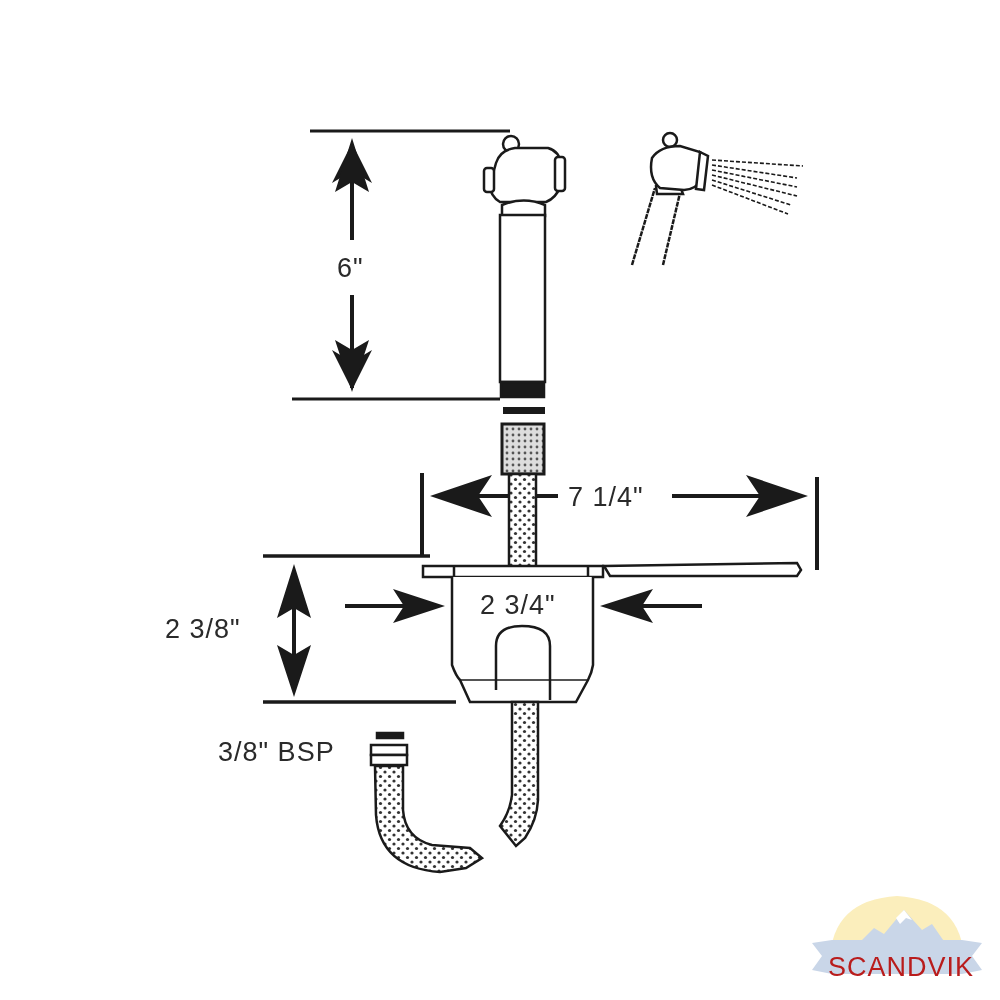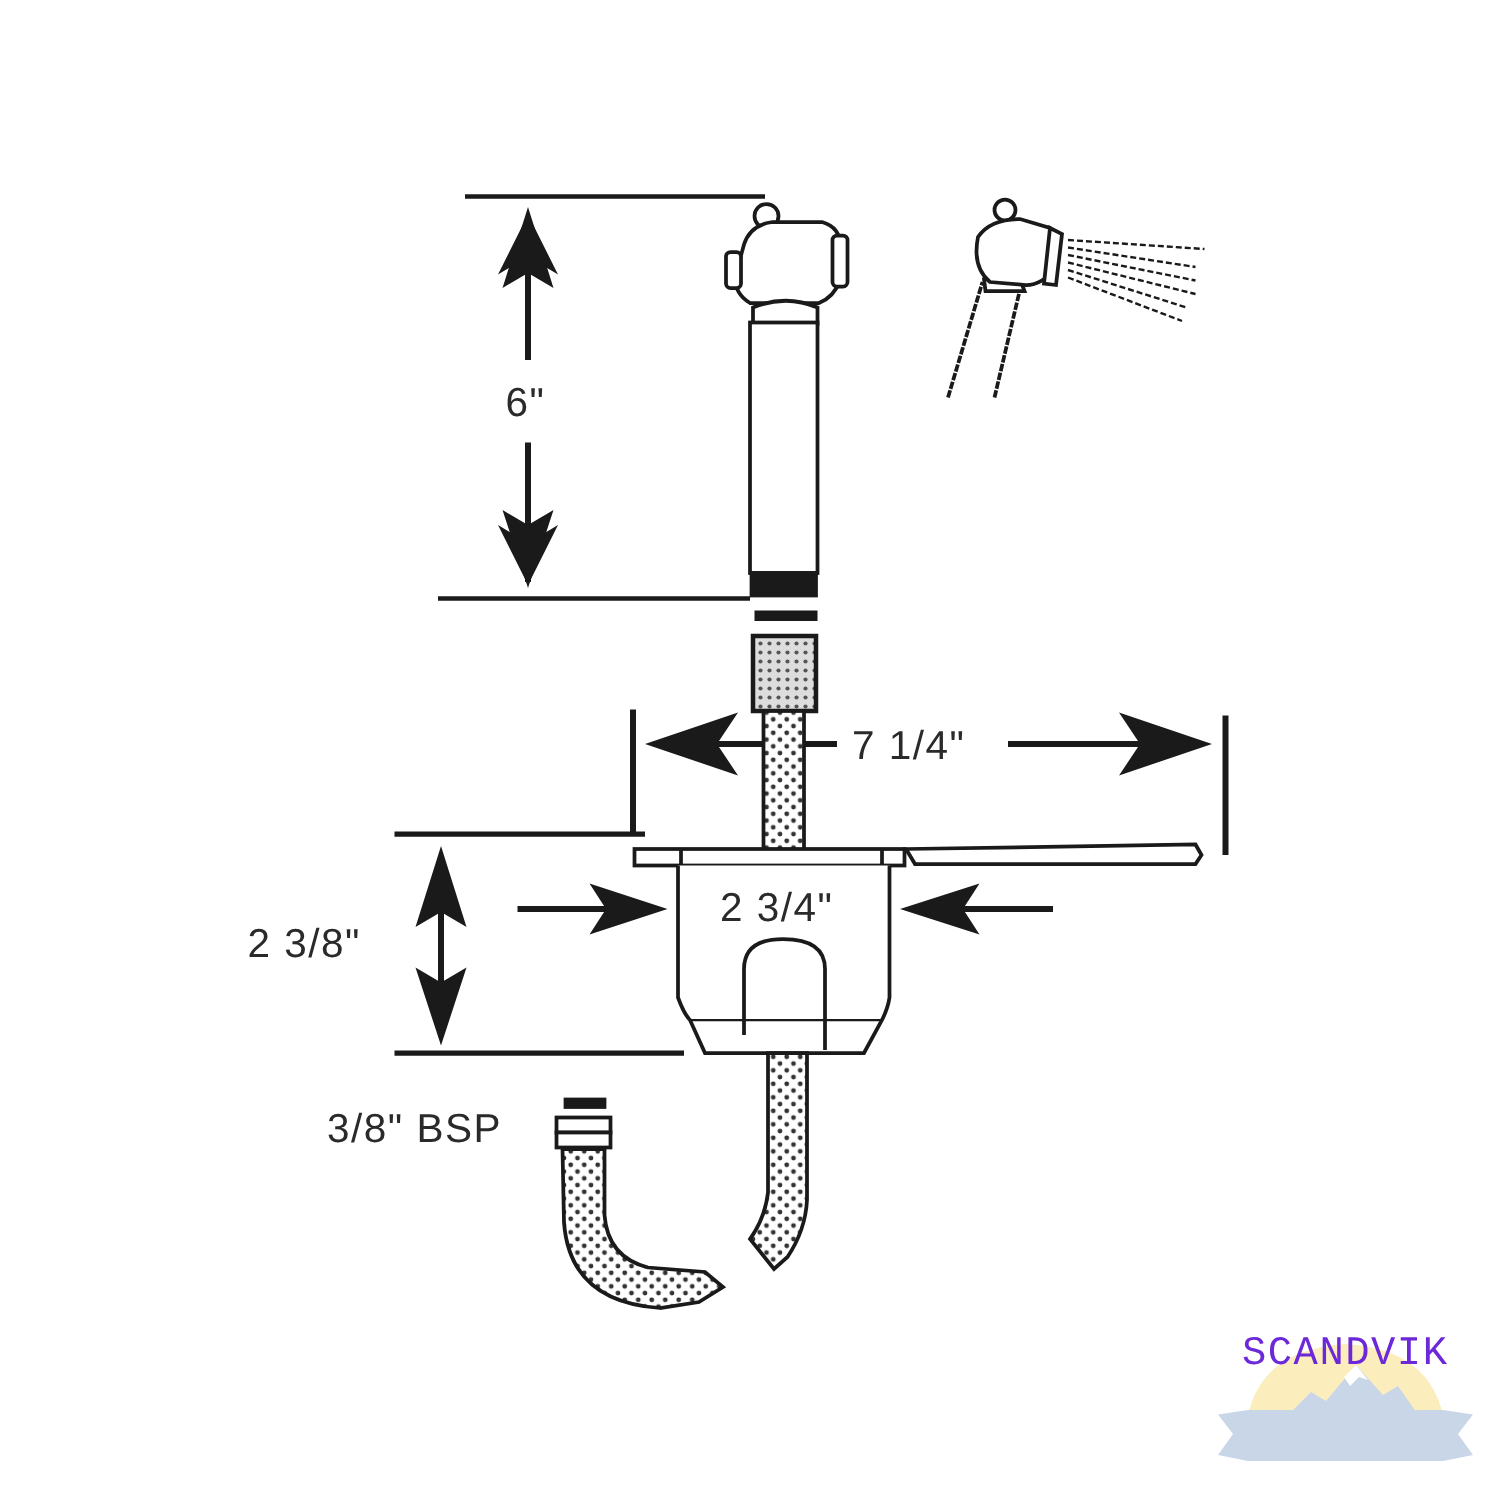--- a/index.html
+++ b/index.html
@@ -1,20 +1,20 @@
 <!DOCTYPE html>
 <html><head>
   <meta charset="utf-8">
   <style>
     html, body { margin: 0; padding: 0; background: #ffffff; }
     body { width: 1000px; height: 1000px; overflow: hidden; position: relative; font-family: "Liberation Sans", sans-serif; }
     #canvas { position: absolute; left: 0; top: 0; width: 1000px; height: 1000px; }
     .dim-label { position: absolute; font-family: "Liberation Sans", sans-serif; font-size: 27px; color: #2a2a2a; white-space: nowrap; letter-spacing: 1px; line-height: 1; }
     .logo { position: absolute; left: 812px; top: 888px; width: 170px; height: 100px; }
-    .logo-text { position: absolute; left: 828px; top: 888px; font-family: Liberation Mono, monospace; font-size: 27px; color: #6d28d9; letter-spacing: 1px; }
+    .logo-text { position: absolute; left: 828px; top: 952px; font-family: Liberation Sans, sans-serif; font-size: 27px; color: #b91c1c; letter-spacing: 1px; }
   </style>
 </head>
 <body>
 
 <svg id="canvas" viewBox="0 0 1000 1000" xmlns="http://www.w3.org/2000/svg">
   <defs>
     <pattern id="braid" width="9" height="9" patternUnits="userSpaceOnUse">
       <rect width="9" height="9" fill="#ffffff"></rect>
       <circle cx="2.5" cy="2.5" r="1.6" fill="#333"></circle>
       <circle cx="7" cy="7" r="1.6" fill="#333"></circle>

